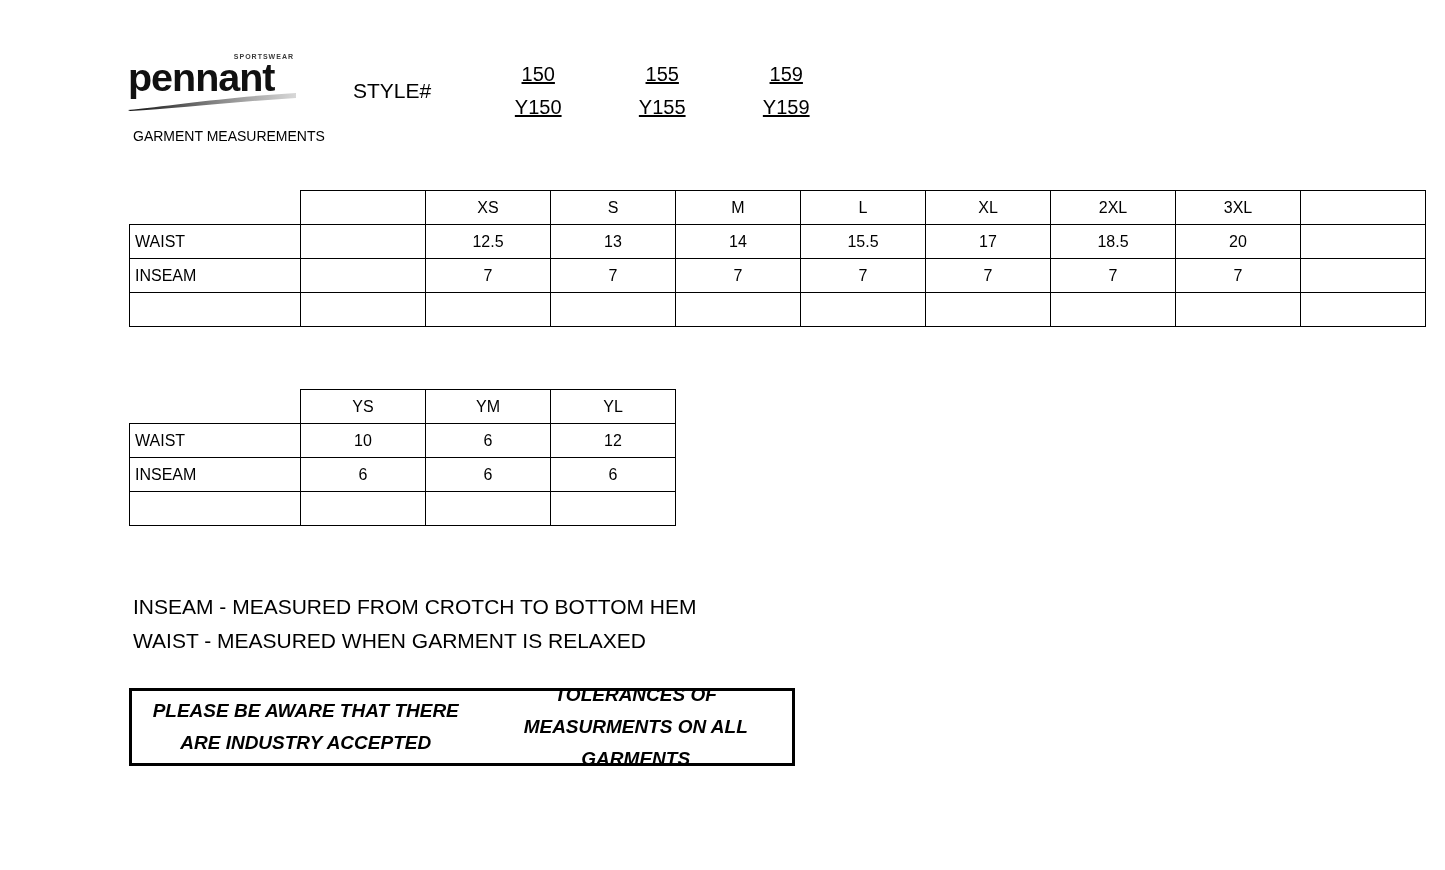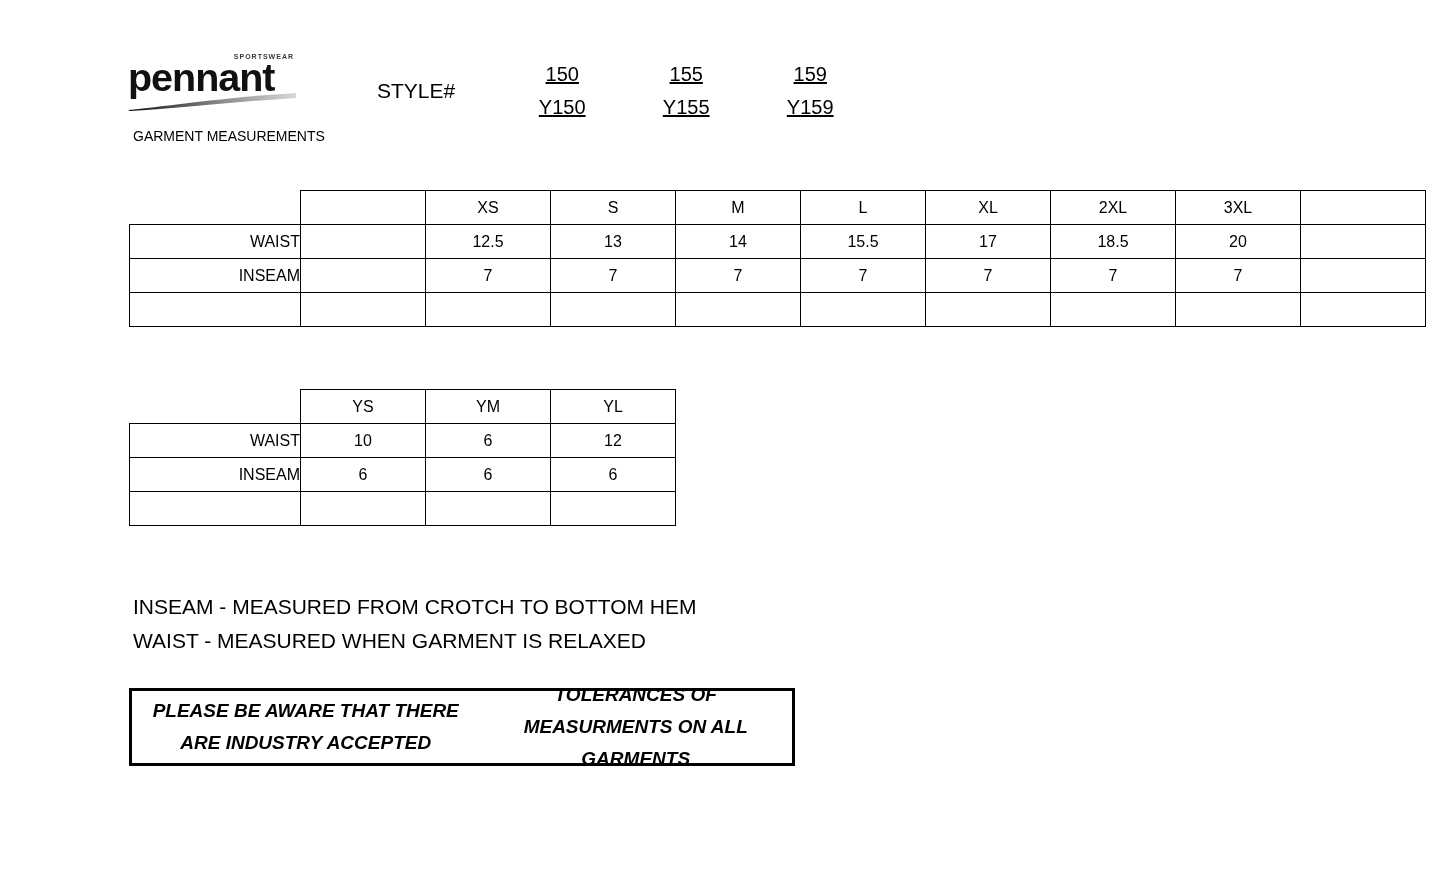--- a/index.html
+++ b/index.html
@@ -58,21 +58,21 @@
     position: absolute;
     left: 0px;
     top: 40px;
     width: 168px;
     height: 18px;
     overflow: hidden;
   }
 
   .style-label {
     font-size: 21px;
-    margin-left: 36px;
+    margin-left: 12px;
     margin-top: 14px;
     white-space: nowrap;
   }
   .style-cols {
     display: flex;
     margin-top: 14px;
   }
   .style-col {
     width: 124px;
     text-align: center;
@@ -97,21 +97,21 @@
   table td, table th {
     border: 1.6px solid #000000;
     font-size: 16px;
     font-weight: normal;
     height: 33px;
     padding: 0;
     text-align: center;
     vertical-align: middle;
   }
   td.label-cell {
-    text-align: right;
+    text-align: left;
     padding-left: 5px;
   }
   td.blank-left {
     border-left: none;
     border-top: none;
     border-bottom: none;
   }
 
   
   #main-table {

